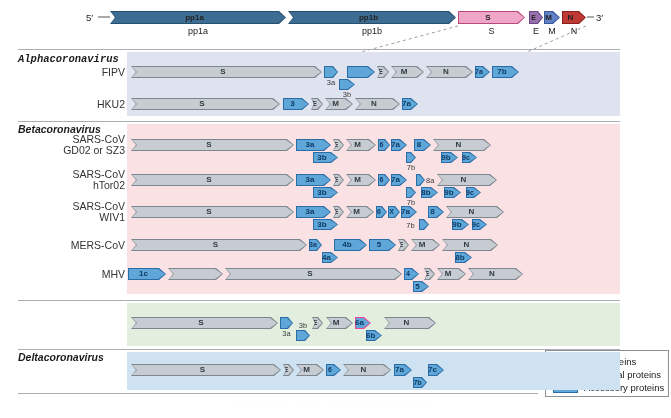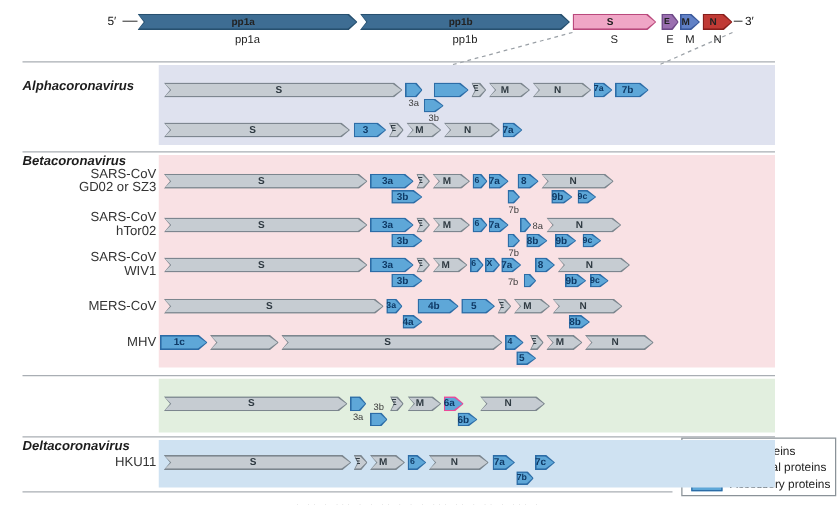--- a/index.html
+++ b/index.html
@@ -80,22 +80,25 @@
       <div class="fill" style="background: rgb(97, 129, 198); clip-path: polygon(0% 0%, calc(100% - 7px) 0%, 100% 50%, calc(100% - 7px) 100%, 0% 100%);"></div>
       <span class="glabel" style="inset: 0px 7px 0px 0px; font-size: 8px; line-height: 13px; color: rgb(34, 34, 34); position: absolute;">M</span>
     </div>
     <div class="barlabel" style="left: 534px; top: 26px; width: 36px;">M</div>
     <div class="arrow" style="left: 562px; top: 11px; width: 24px; height: 13px; background: rgb(135, 31, 28); clip-path: polygon(0% 0%, calc(100% - 7px) 0%, 100% 50%, calc(100% - 7px) 100%, 0% 100%);">
       <div class="fill" style="background: rgb(192, 58, 53); clip-path: polygon(0% 0%, calc(100% - 7px) 0%, 100% 50%, calc(100% - 7px) 100%, 0% 100%);"></div>
       <span class="glabel" style="inset: 0px 7px 0px 0px; font-size: 8px; line-height: 13px; color: rgb(34, 34, 34); position: absolute;">N</span>
     </div>
     <div class="barlabel" style="left: 552px; top: 26px; width: 44px;">N</div>
     <div class="rule" style="top: 49px;"></div>
-    <div class="genus" style="top: 63px;">Alphacoronavirus</div>
+    <div class="genus" style="top: 53px; font-family: Liberation Mono, monospace;">Alphacoronavirus</div>
     <div class="panel" style="left: 127px; top: 52px; width: 493px; height: 64px; background: rgb(223, 226, 239);"></div>
+    <div class="rowlabel" style="top: 66.5px;">
+      <div>FIPV</div>
+    </div>
     <div class="arrow" style="left: 131px; top: 66px; width: 191px; height: 12px; background: rgb(124, 134, 142); clip-path: polygon(0% 0%, calc(100% - 7px) 0%, 100% 50%, calc(100% - 7px) 100%, 0% 100%, 5px 50%);">
       <div class="fill" style="background: rgb(198, 204, 210); clip-path: polygon(0% 0%, calc(100% - 7px) 0%, 100% 50%, calc(100% - 7px) 100%, 0% 100%, 5px 50%);"></div>
       <span class="glabel" style="inset: 0px 7px 0px 0px; font-size: 8px; line-height: 12px; color: rgb(47, 58, 66); position: absolute;">S</span>
     </div>
     <div class="arrow" style="left: 324px; top: 66px; width: 14px; height: 12px; background: rgb(44, 108, 166); clip-path: polygon(0% 0%, calc(100% - 5px) 0%, 100% 50%, calc(100% - 5px) 100%, 0% 100%);">
       <div class="fill" style="background: rgb(94, 167, 216); clip-path: polygon(0% 0%, calc(100% - 5px) 0%, 100% 50%, calc(100% - 5px) 100%, 0% 100%);"></div>
     </div>
     <div class="outlabel" style="left: 320px; top: 78px; width: 22px;">3a</div>
     <div class="arrow" style="left: 339px; top: 79px; width: 16px; height: 11px; background: rgb(44, 108, 166); clip-path: polygon(0% 0%, calc(100% - 7px) 0%, 100% 50%, calc(100% - 7px) 100%, 0% 100%);">
       <div class="fill" style="background: rgb(94, 167, 216); clip-path: polygon(0% 0%, calc(100% - 7px) 0%, 100% 50%, calc(100% - 7px) 100%, 0% 100%);"></div>
@@ -117,20 +120,23 @@
       <div class="fill" style="background: rgb(198, 204, 210); clip-path: polygon(0% 0%, calc(100% - 7px) 0%, 100% 50%, calc(100% - 7px) 100%, 0% 100%, 5px 50%);"></div>
       <span class="glabel" style="inset: 0px 7px 0px 0px; font-size: 8px; line-height: 12px; color: rgb(47, 58, 66); position: absolute;">N</span>
     </div>
     <div class="arrow" style="left: 475px; top: 66px; width: 15px; height: 12px; background: rgb(44, 108, 166); clip-path: polygon(0% 0%, calc(100% - 7px) 0%, 100% 50%, calc(100% - 7px) 100%, 0% 100%);">
       <div class="fill" style="background: rgb(94, 167, 216); clip-path: polygon(0% 0%, calc(100% - 7px) 0%, 100% 50%, calc(100% - 7px) 100%, 0% 100%);"></div>
       <span class="glabel" style="inset: 0px 7px 0px 0px; font-size: 7px; line-height: 12px; color: rgb(15, 58, 102); position: absolute;">7a</span>
     </div>
     <div class="arrow" style="left: 492px; top: 66px; width: 27px; height: 12px; background: rgb(44, 108, 166); clip-path: polygon(0% 0%, calc(100% - 7px) 0%, 100% 50%, calc(100% - 7px) 100%, 0% 100%);">
       <div class="fill" style="background: rgb(94, 167, 216); clip-path: polygon(0% 0%, calc(100% - 7px) 0%, 100% 50%, calc(100% - 7px) 100%, 0% 100%);"></div>
       <span class="glabel" style="inset: 0px 7px 0px 0px; font-size: 8px; line-height: 12px; color: rgb(15, 58, 102); position: absolute;">7b</span>
+    </div>
+    <div class="rowlabel" style="top: 98.5px;">
+      <div>HKU2</div>
     </div>
     <div class="arrow" style="left: 131px; top: 98px; width: 149px; height: 12px; background: rgb(124, 134, 142); clip-path: polygon(0% 0%, calc(100% - 7px) 0%, 100% 50%, calc(100% - 7px) 100%, 0% 100%, 5px 50%);">
       <div class="fill" style="background: rgb(198, 204, 210); clip-path: polygon(0% 0%, calc(100% - 7px) 0%, 100% 50%, calc(100% - 7px) 100%, 0% 100%, 5px 50%);"></div>
       <span class="glabel" style="inset: 0px 7px 0px 0px; font-size: 8px; line-height: 12px; color: rgb(47, 58, 66); position: absolute;">S</span>
     </div>
     <div class="arrow" style="left: 283px; top: 98px; width: 26px; height: 12px; background: rgb(44, 108, 166); clip-path: polygon(0% 0%, calc(100% - 7px) 0%, 100% 50%, calc(100% - 7px) 100%, 0% 100%);">
       <div class="fill" style="background: rgb(94, 167, 216); clip-path: polygon(0% 0%, calc(100% - 7px) 0%, 100% 50%, calc(100% - 7px) 100%, 0% 100%);"></div>
       <span class="glabel" style="inset: 0px 7px 0px 0px; font-size: 8px; line-height: 12px; color: rgb(15, 58, 102); position: absolute;">3</span>
     </div>
     <div class="arrow" style="left: 311px; top: 98px; width: 12px; height: 12px; background: rgb(124, 134, 142); clip-path: polygon(0% 0%, calc(100% - 5px) 0%, 100% 50%, calc(100% - 5px) 100%, 0% 100%, 3px 50%);">
@@ -420,23 +426,20 @@
       <div class="fill" style="background: rgb(94, 167, 216); clip-path: polygon(0% 0%, calc(100% - 7px) 0%, 100% 50%, calc(100% - 7px) 100%, 0% 100%);"></div>
       <span class="glabel" style="inset: 0px 7px 0px 0px; font-size: 8px; line-height: 11px; color: rgb(15, 58, 102); position: absolute;">6b</span>
     </div>
     <div class="arrow" style="left: 384px; top: 317px; width: 52px; height: 12px; background: rgb(124, 134, 142); clip-path: polygon(0% 0%, calc(100% - 7px) 0%, 100% 50%, calc(100% - 7px) 100%, 0% 100%, 5px 50%);">
       <div class="fill" style="background: rgb(198, 204, 210); clip-path: polygon(0% 0%, calc(100% - 7px) 0%, 100% 50%, calc(100% - 7px) 100%, 0% 100%, 5px 50%);"></div>
       <span class="glabel" style="inset: 0px 7px 0px 0px; font-size: 8px; line-height: 12px; color: rgb(47, 58, 66); position: absolute;">N</span>
     </div>
     <div class="rule" style="top: 349px;"></div>
     <div class="genus" style="top: 351px;">Deltacoronavirus</div>
     <div class="panel" style="left: 127px; top: 352px; width: 493px; height: 38px; background: rgb(207, 226, 242);"></div>
-    <div class="rowlabel" style="top: 364.5px;">
-      <div>HKU11</div>
-    </div>
     <div class="arrow" style="left: 131px; top: 364px; width: 150px; height: 12px; background: rgb(124, 134, 142); clip-path: polygon(0% 0%, calc(100% - 7px) 0%, 100% 50%, calc(100% - 7px) 100%, 0% 100%, 5px 50%);">
       <div class="fill" style="background: rgb(198, 204, 210); clip-path: polygon(0% 0%, calc(100% - 7px) 0%, 100% 50%, calc(100% - 7px) 100%, 0% 100%, 5px 50%);"></div>
       <span class="glabel" style="inset: 0px 7px 0px 0px; font-size: 8px; line-height: 12px; color: rgb(47, 58, 66); position: absolute;">S</span>
     </div>
     <div class="arrow" style="left: 283px; top: 364px; width: 11px; height: 12px; background: rgb(124, 134, 142); clip-path: polygon(0% 0%, calc(100% - 5px) 0%, 100% 50%, calc(100% - 5px) 100%, 0% 100%, 3px 50%);">
       <div class="fill" style="background: rgb(198, 204, 210); clip-path: polygon(0% 0%, calc(100% - 5px) 0%, 100% 50%, calc(100% - 5px) 100%, 0% 100%, 3px 50%);"></div>
       <span class="glabel" style="inset: 0px 5px 0px 0px; font-size: 7px; line-height: 12px; color: rgb(47, 58, 66); position: absolute;">E</span>
     </div>
     <div class="arrow" style="left: 296px; top: 364px; width: 28px; height: 12px; background: rgb(124, 134, 142); clip-path: polygon(0% 0%, calc(100% - 7px) 0%, 100% 50%, calc(100% - 7px) 100%, 0% 100%, 5px 50%);">
       <div class="fill" style="background: rgb(198, 204, 210); clip-path: polygon(0% 0%, calc(100% - 7px) 0%, 100% 50%, calc(100% - 7px) 100%, 0% 100%, 5px 50%);"></div>

